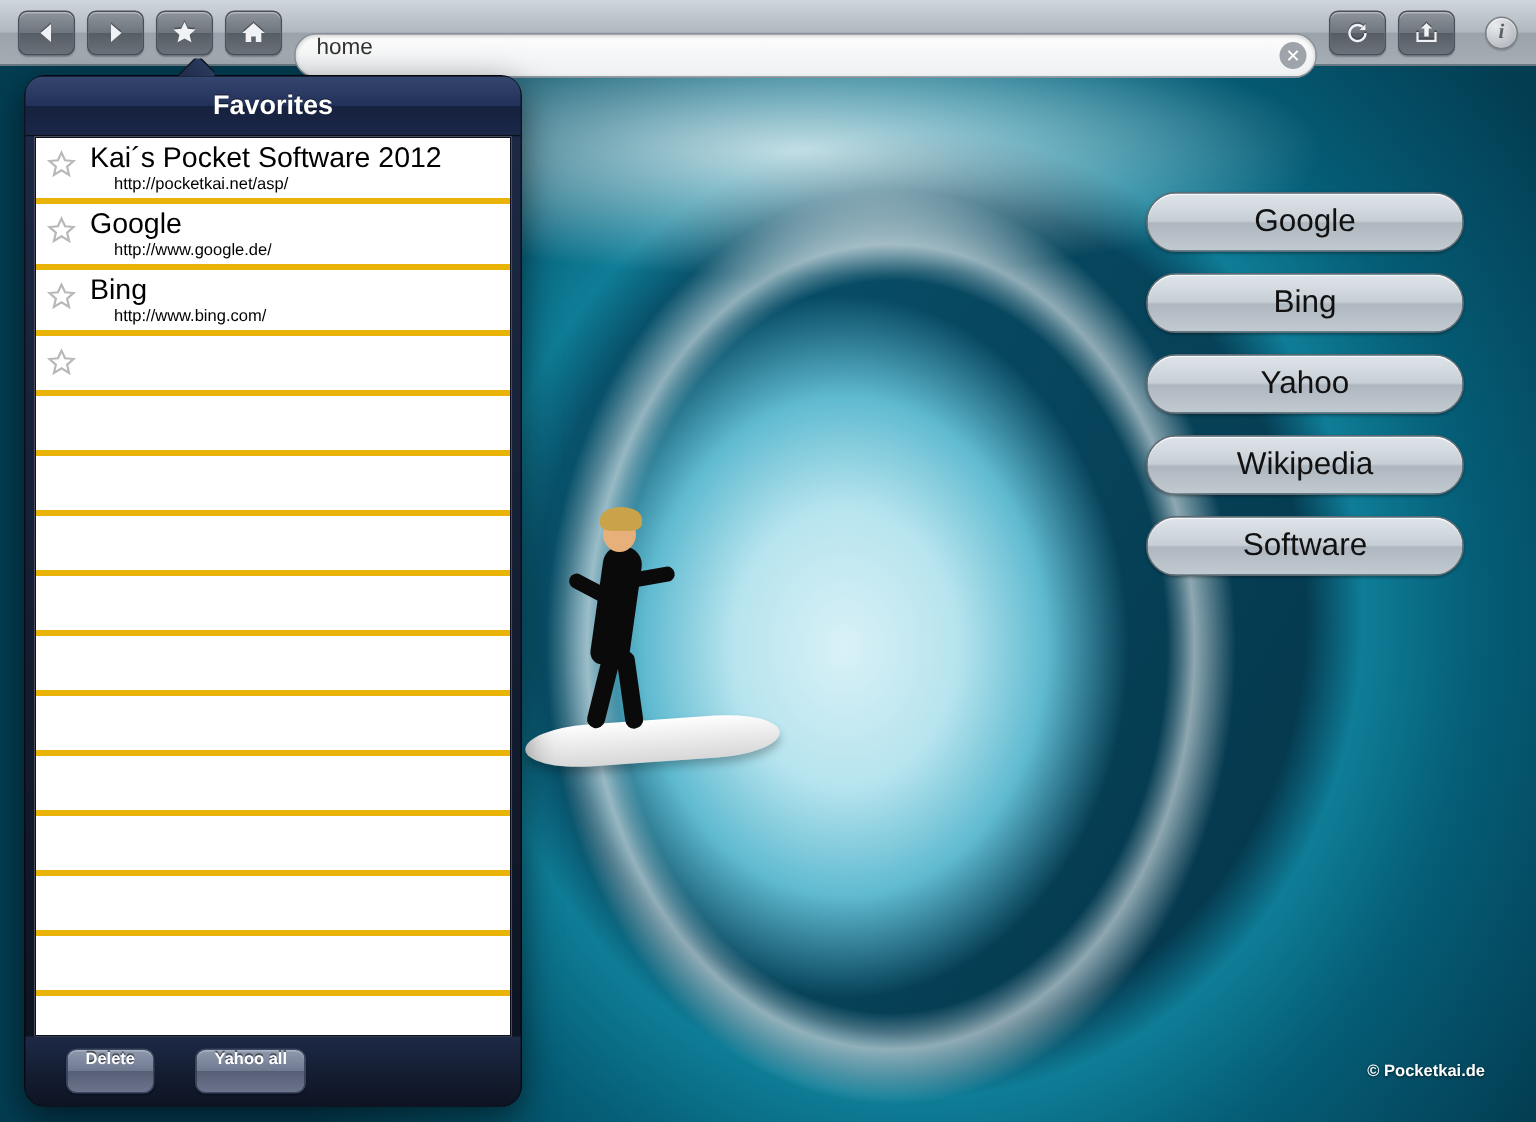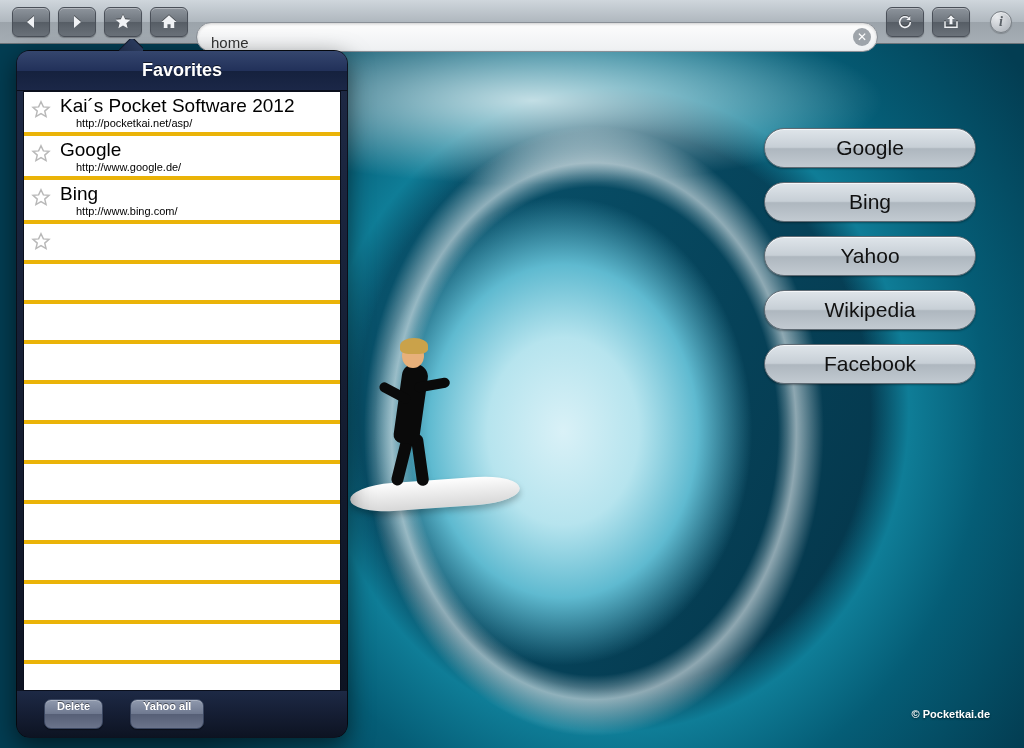--- a/index.html
+++ b/index.html
@@ -21,21 +21,21 @@
     background: linear-gradient(to bottom,#8d949c 0%,#6e757d 50%,#565d65 51%,#6b727a 100%);
     box-shadow: inset 0 1px 0 rgba(255,255,255,.35), 0 1px 1px rgba(0,0,0,.25);
     display:flex; align-items:center; justify-content:center;
     color:#f0f2f5; cursor:pointer;
   }
   .nav-btn svg { filter: drop-shadow(0 -1px 0 rgba(0,0,0,.4)); }
   .addr-wrap {
     flex:1; height:30px; position:relative;
     background: linear-gradient(to bottom,#fdfdfd,#eef0f2);
     border:1px solid #8a9097; border-radius:15px;
-    display:flex; align-items:flex-end; padding:0 32px 0 14px;
+    display:flex; align-items:flex-start; padding:0 32px 0 14px;
     box-shadow: inset 0 1px 3px rgba(0,0,0,.2);
     margin-top: 31px;
   }
   .addr-wrap input {
     border:none; outline:none; background:transparent; width:100%;
     font-size:15px; color:#333;
   }
   .clear-btn {
     position:absolute; right:6px; top:50%; transform:translateY(-50%);
     width:18px; height:18px; border-radius:50%;
@@ -235,21 +235,21 @@
     <div class="pill">
         <span>Bing</span>
       </div>
     <div class="pill">
         <span>Yahoo</span>
       </div>
     <div class="pill">
         <span>Wikipedia</span>
       </div>
     <div class="pill">
-        <span>Facebook</span>
+        <span>Software</span>
       </div>
   </div>
 
   <div class="copyright">© Pocketkai.de</div>
 </div>
 
 <div class="popover">
   <div class="arrow"></div>
   <div class="popover-header">Favorites</div>
 

